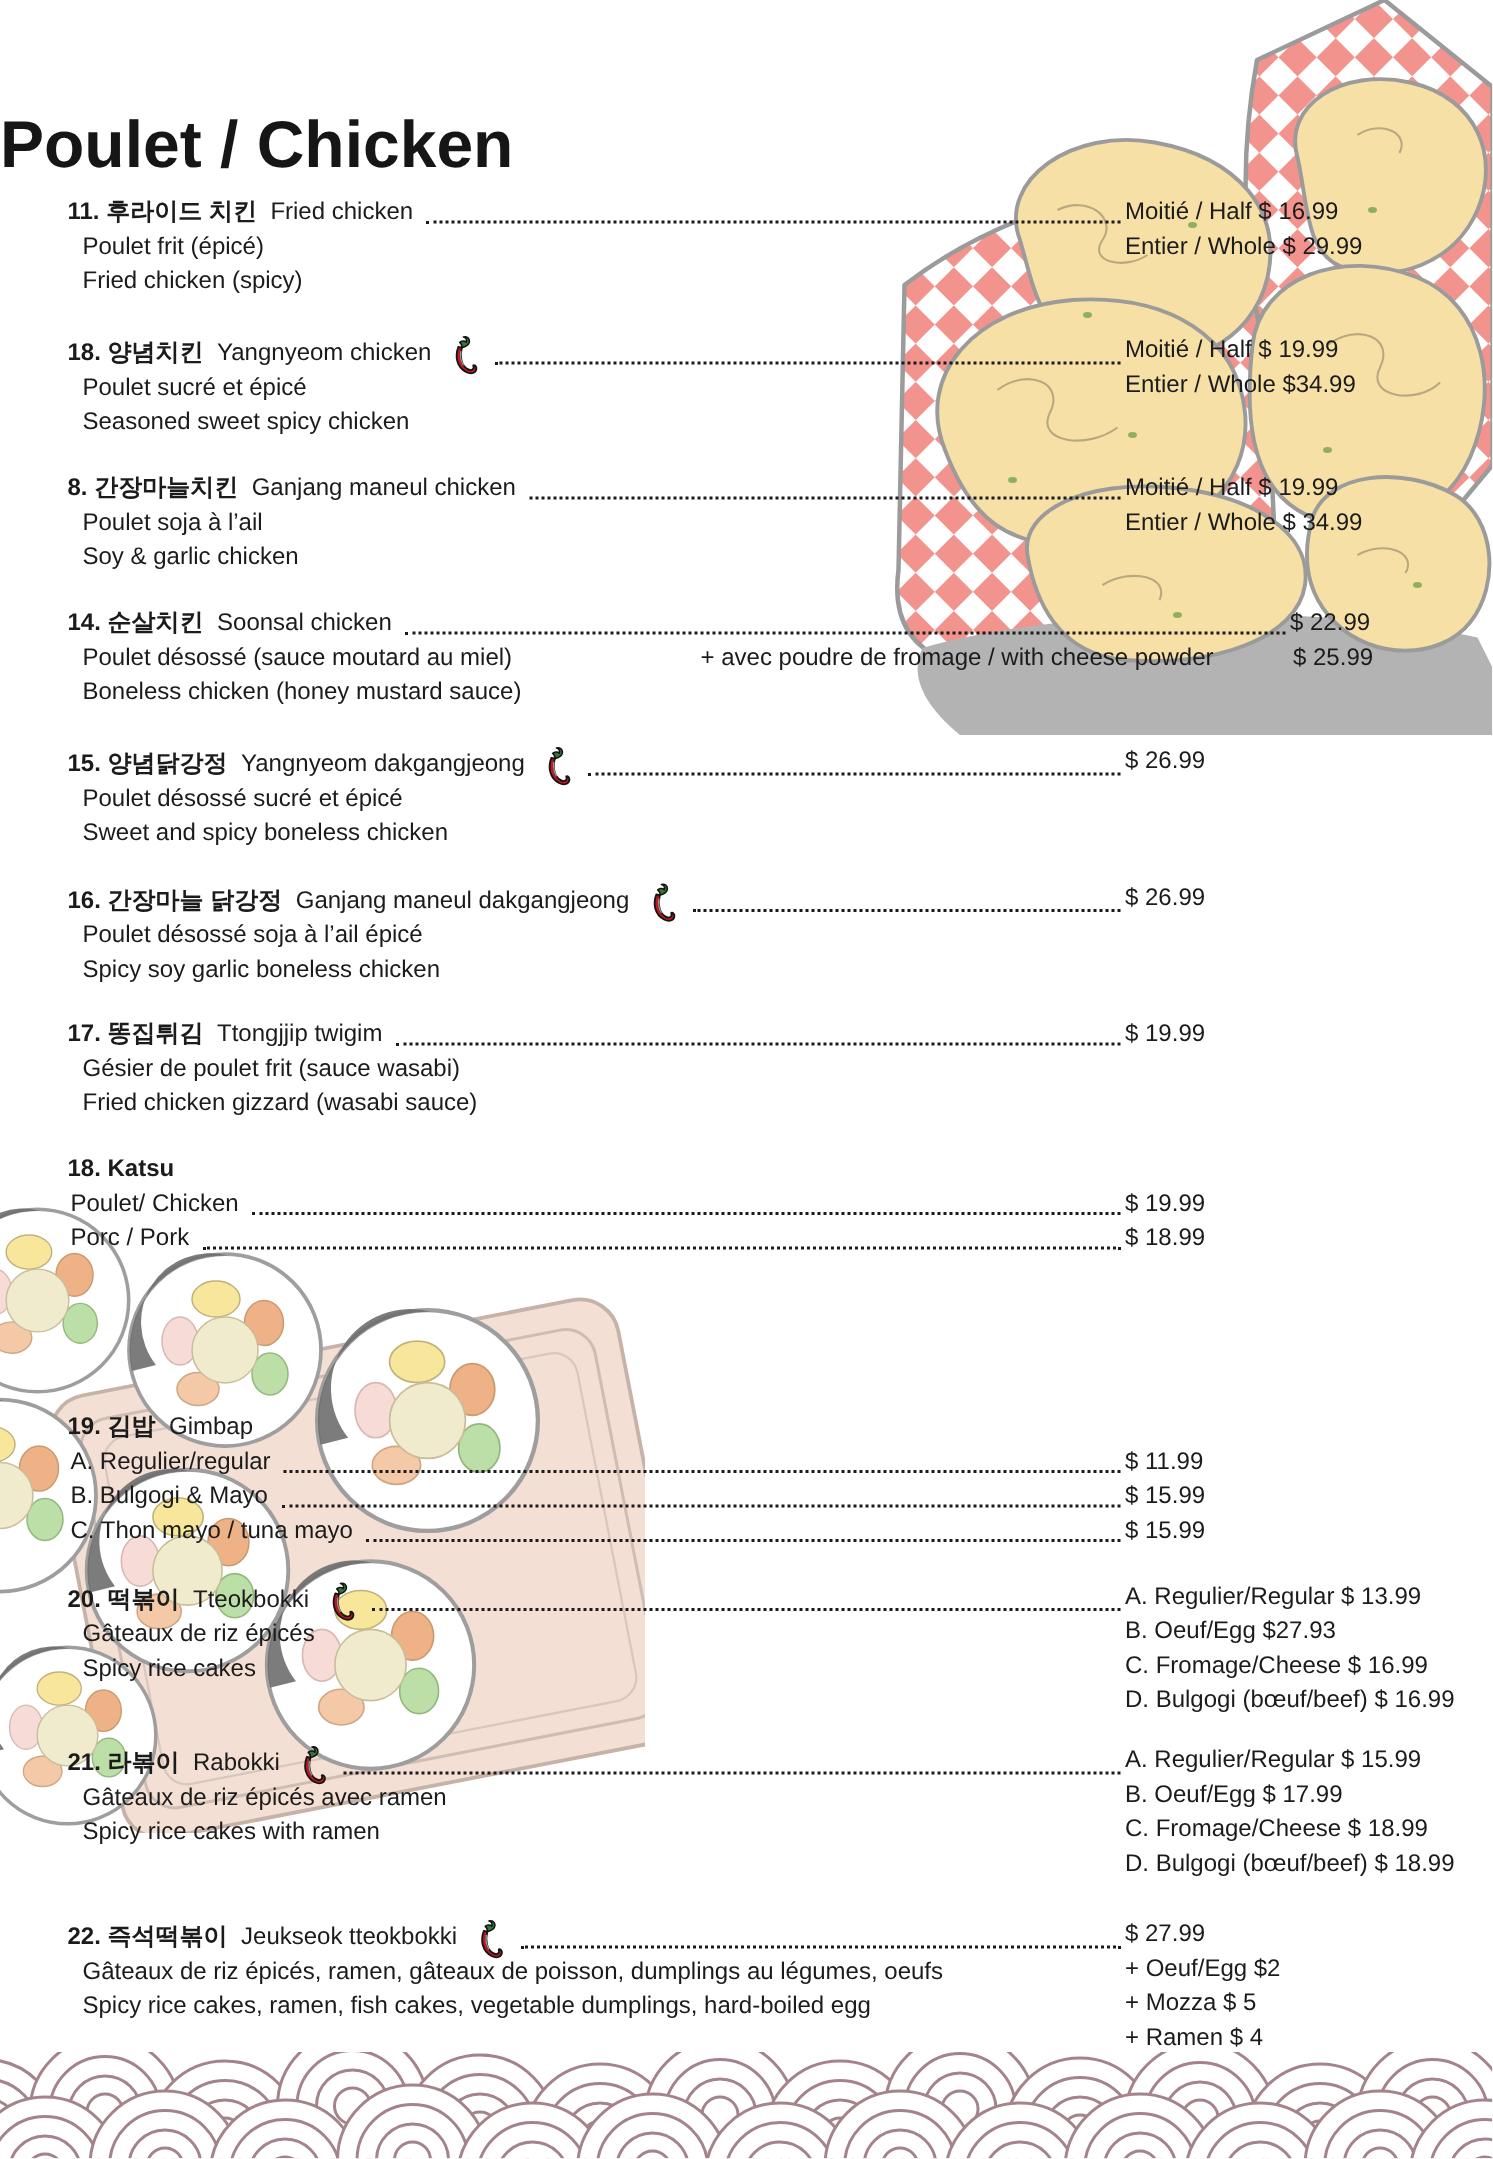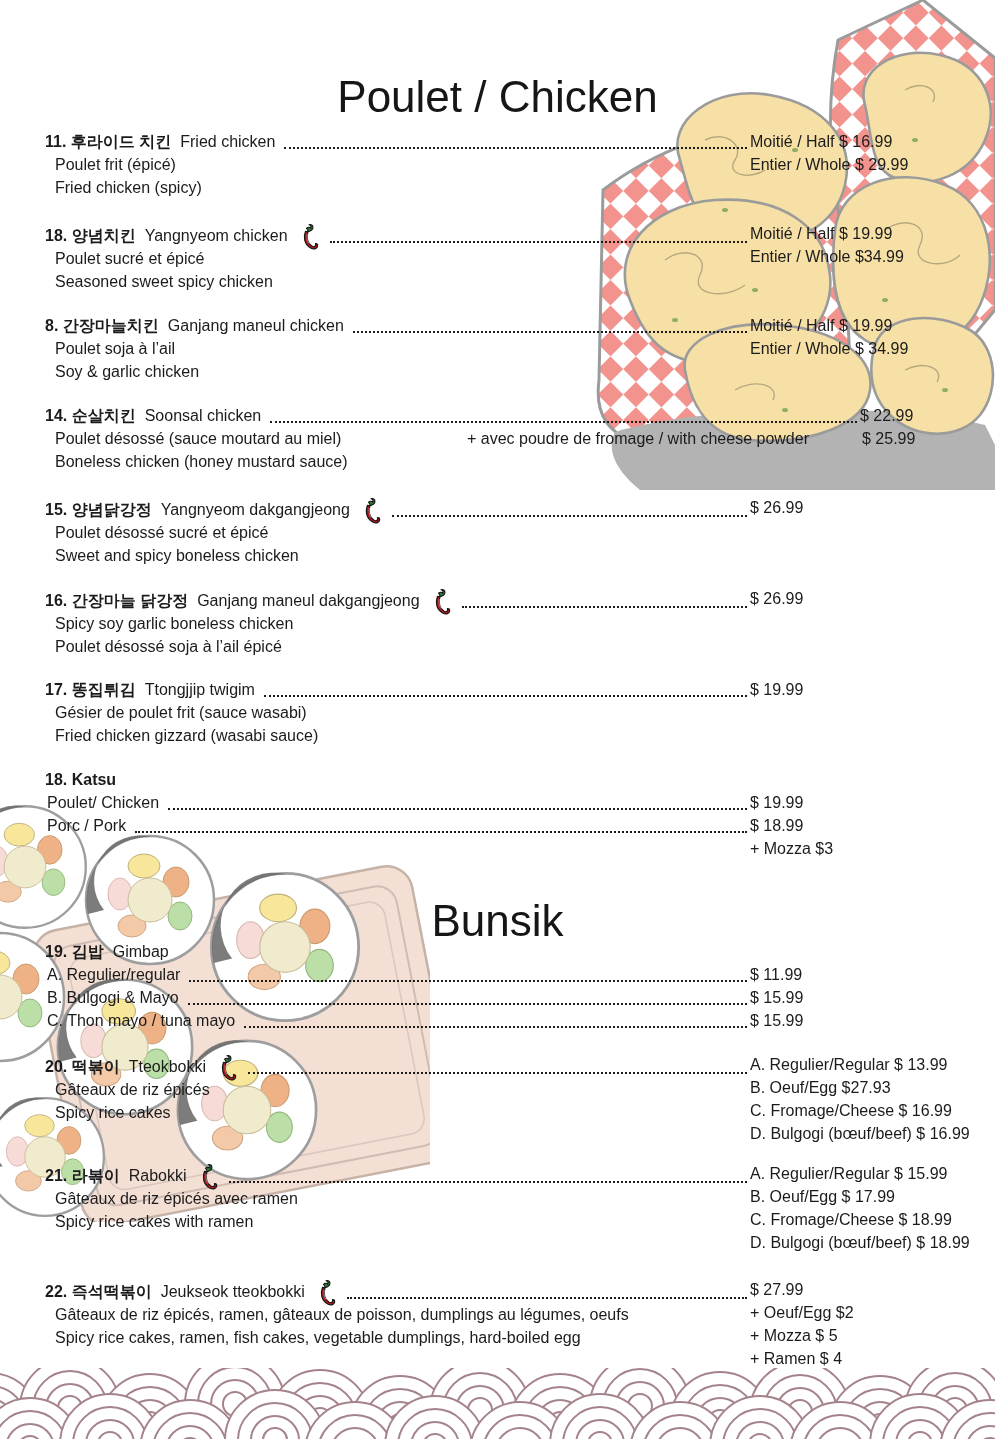--- a/index.html
+++ b/index.html
@@ -2,22 +2,22 @@
 <html><head>
 <meta charset="utf-8">
 <style>
   html,body{margin:0;padding:0;background:#ffffff}
   .page{
     position:relative;width:995px;height:1439px;overflow:hidden;background:#ffffff;
     font-family:"Liberation Sans","DejaVu Sans",sans-serif;color:#1b1b1b;
   }
   .decor{position:absolute;z-index:1}
   .section-title{
-    position:absolute;left:0;width:100%;text-align:center;
-    font-weight:400;font-size:44px;line-height:1.1;z-index:2;color:#161616;
+    position:absolute;left:0;width:100%;text-align:left;
+    font-weight:700;font-size:44px;line-height:1.1;z-index:2;color:#161616;
   }
   .item{position:absolute;left:45px;width:950px;z-index:2;font-size:16px;line-height:23px}
   .head{display:flex;align-items:flex-end;width:705px}
   .item.wide-price .head{width:815px}
   .tb{font-weight:700;white-space:nowrap}
   .tl{margin-left:9px;white-space:nowrap}
   .leader{flex:1 1 auto;border-bottom:2px dotted #1b1b1b;margin:0 3px 4px 9px;min-width:14px}
   .right-stack{position:absolute;left:705px;top:0;width:245px}
   .right-stack div{white-space:nowrap}
   .item.wide-price .right-stack{left:815px;width:135px}
@@ -423,22 +423,22 @@
       <span class="tl">Ganjang maneul dakgangjeong</span>
       <svg class="chili" viewBox="0 0 24 32">
           <use href="#chili-shape"></use>
         </svg>
       <span class="leader"></span>
     </div>
     <div class="right-stack">
       <div>$ 26.99</div>
     </div>
     <div class="subs">
+      <div>Poulet désossé soja à l’ail épicé</div>
       <div>Spicy soy garlic boneless chicken</div>
-      <div>Poulet désossé soja à l’ail épicé</div>
     </div>
   </div>
 
   <div class="item" style="top:678px">
     <div class="head">
       <span class="tb">17. 똥집튀김</span>
       <span class="tl">Ttongjjip twigim</span>
       <span class="leader"></span>
     </div>
     <div class="right-stack">
@@ -457,27 +457,22 @@
     <div class="opt-row">
       <span class="opt-label">Poulet/ Chicken</span>
       <span class="leader"></span>
       <span class="right">$ 19.99</span>
     </div>
     <div class="opt-row">
       <span class="opt-label">Porc / Pork</span>
       <span class="leader"></span>
       <span class="right">$ 18.99</span>
     </div>
-    <div class="opt-row">
-      <span class="fill"></span>
-      <span class="right">+ Mozza $3</span>
-    </div>
-  </div>
-
-  <h1 class="section-title" style="top:868px">Bunsik</h1>
+  </div>
+
 
   <div class="item" style="top:940px">
     <div class="head">
       <span class="tb">19. 김밥</span>
       <span class="tl">Gimbap</span>
     </div>
     <div class="opt-row">
       <span class="opt-label">A. Regulier/regular</span>
       <span class="leader"></span>
       <span class="right">$ 11.99</span>

